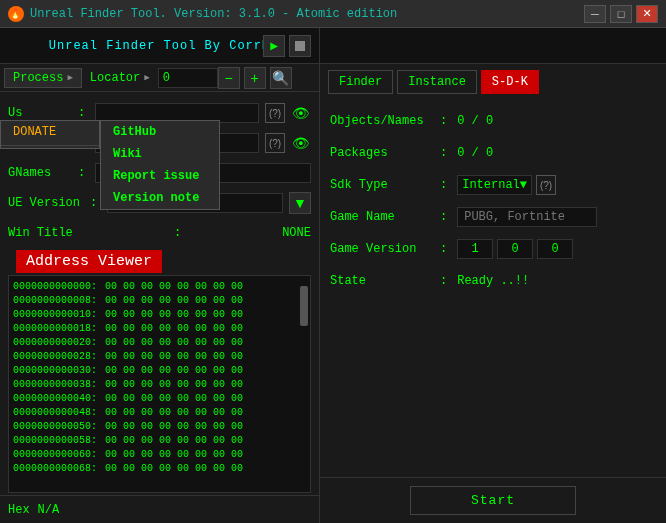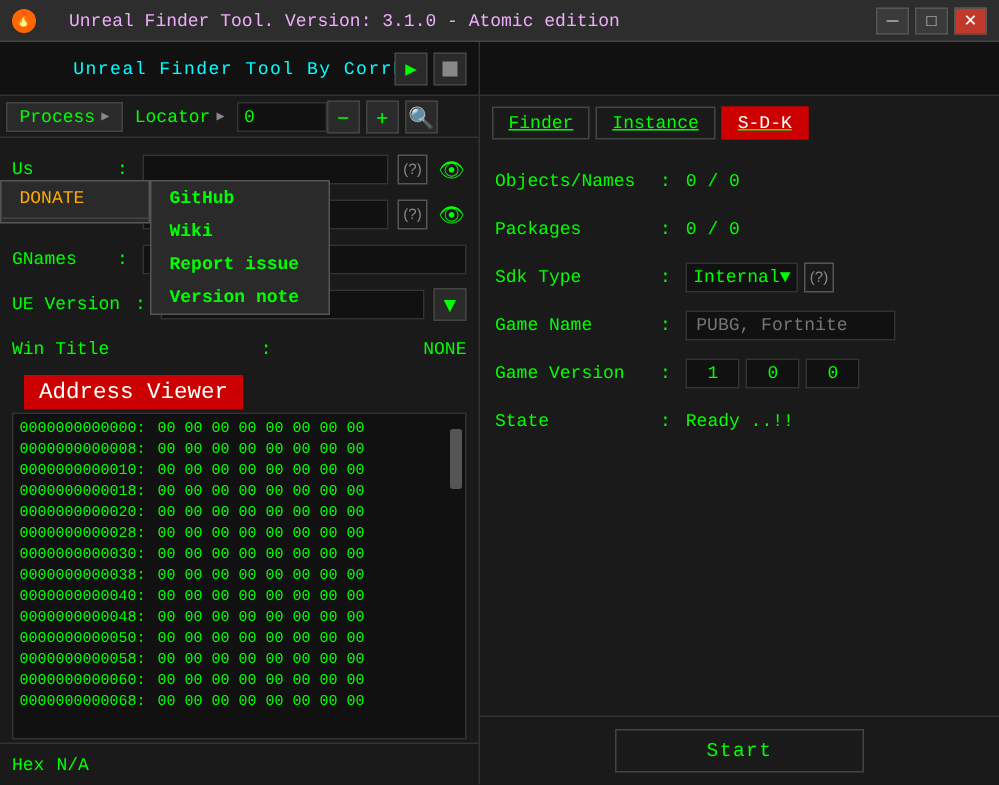--- a/index.html
+++ b/index.html
@@ -31,24 +31,23 @@
       background: #ff6600;
       border-radius: 50%;
       display: flex;
       align-items: center;
       justify-content: center;
       font-size: 10px;
       color: white;
       flex-shrink: 0;
     }
     .title-bar-text {
-      color: #f0abfc;
+      color: #14b8a6;
       font-size: 12px;
       flex: 1;
-      margin-left: 16px;
     }
     .title-bar-controls {
       display: flex;
       gap: 4px;
     }
     .title-btn {
       width: 22px;
       height: 18px;
       background: #3a3a3a;
       border: 1px solid #555;
@@ -347,25 +346,23 @@
     }
     .right-header {
       height: 36px;
       background: #111;
       border-bottom: 1px solid #333;
     }
 
     
     .tabs-row {
       display: flex;
-      align-items: center;
       padding: 6px 8px;
       gap: 4px;
       height: 36px;
-      text-decoration: underline;
     }
     .tab {
       padding: 3px 10px;
       border: 1px solid #444;
       color: #00ff00;
       cursor: pointer;
       font-size: 12px;
       font-family: 'Courier New', monospace;
       background: #1a1a1a;
     }

